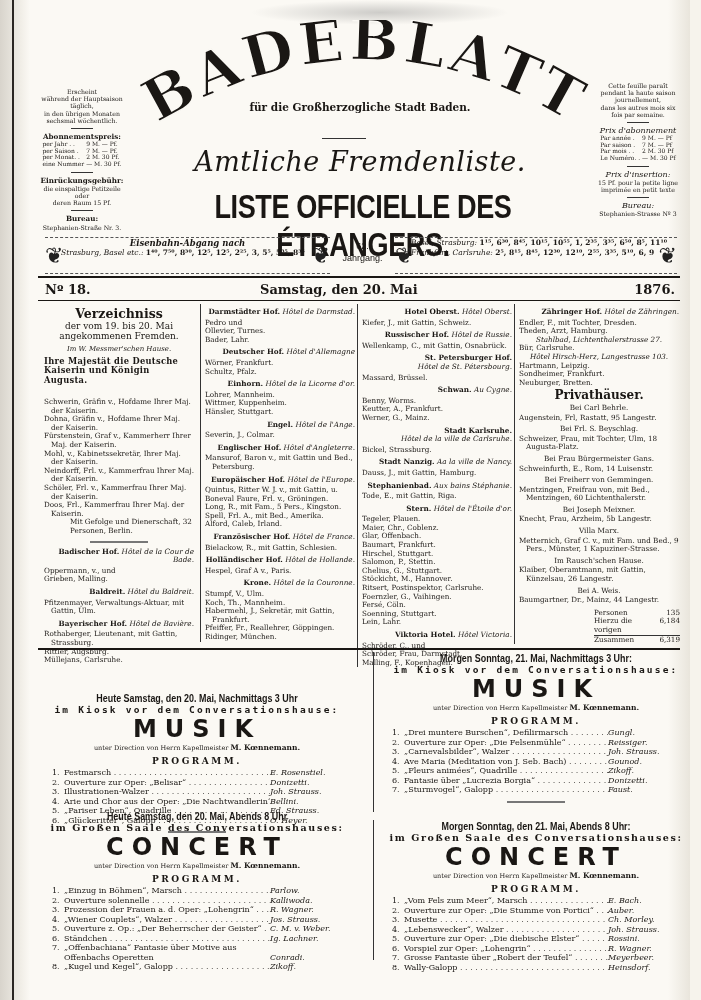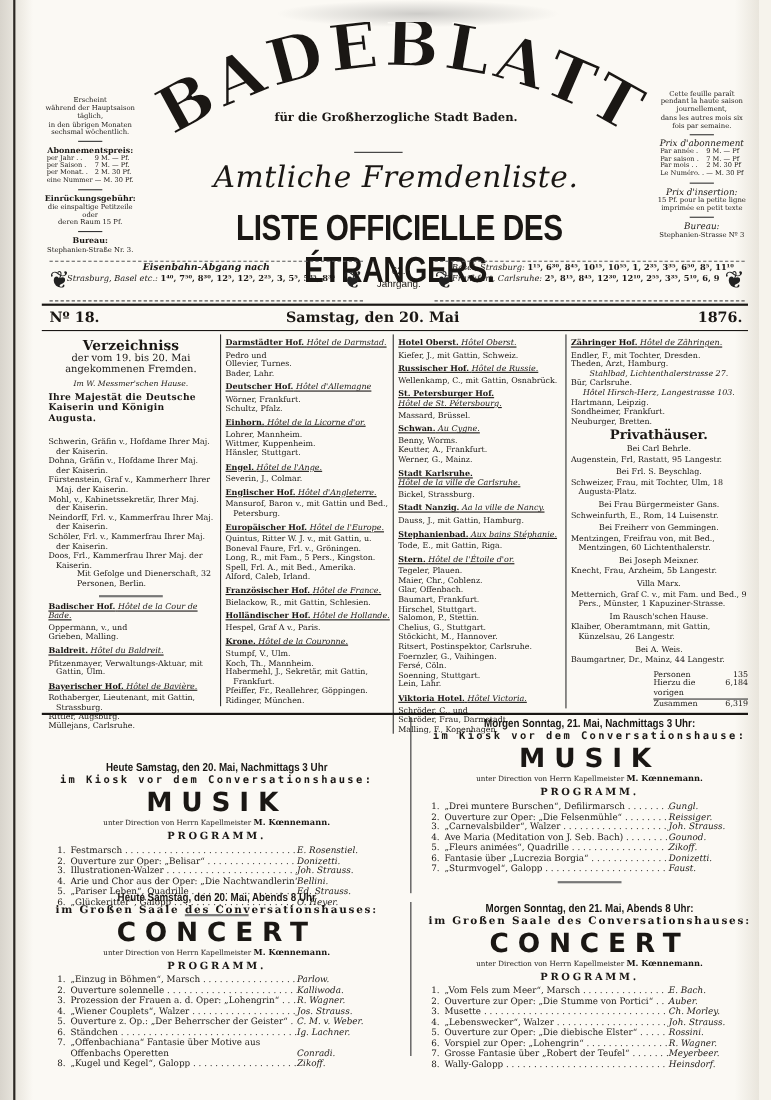--- a/index.html
+++ b/index.html
@@ -46,21 +46,21 @@
   
   .col{position:absolute;top:304px;font-size:7.2px;line-height:8.6px;}
   .c1{left:44px;width:150px;}
   .c2{left:200px;width:150px;border-left:1px solid #333;padding-left:4px;}
   .c3{left:357px;width:150px;border-left:1px solid #333;padding-left:4px;}
   .c4{left:514px;width:160px;border-left:1px solid #333;padding-left:4px;}
   .col .h-big{text-align:center;font-size:12.5px;font-weight:bold;line-height:15px;margin-top:2px;}
   .col .h-sub{text-align:center;font-size:9px;line-height:10px;margin-bottom:4px;}
   .col .h-it{text-align:center;font-style:italic;font-size:7px;margin:3px 0;}
   .col .h-maj{text-align:left;font-weight:bold;font-size:8.3px;line-height:9.5px;letter-spacing:.3px;margin-bottom:13px;}
-  .col .hotel{text-align:left;margin:4px 0 2px;font-size:7.3px;text-decoration:underline;}
+  .col .hotel{text-align:right;margin:4px 0 2px;font-size:7.3px;}
   .col .hotel .hn{font-weight:bold;font-family:"DejaVu Serif",serif;}
   .col .hotel .hf{font-style:italic;}
   .col .ent{padding-left:7px;text-indent:-7px;}
   .col .sep{width:58px;height:2px;background:#777;margin:5px auto;}
   .col .priv{text-align:center;font-size:12px;font-weight:bold;font-family:"DejaVu Serif",serif;margin:4px 0;}
   .col .bei{text-align:center;margin:3px 0 1px;}
   .col .it{font-style:italic;text-align:center;}
   .totals{margin-top:4px;margin-left:75px;font-size:7.2px;}
   .totals div{display:flex;justify-content:space-between;width:86px;}
   .totals .zs{border-top:1px solid #333;}

